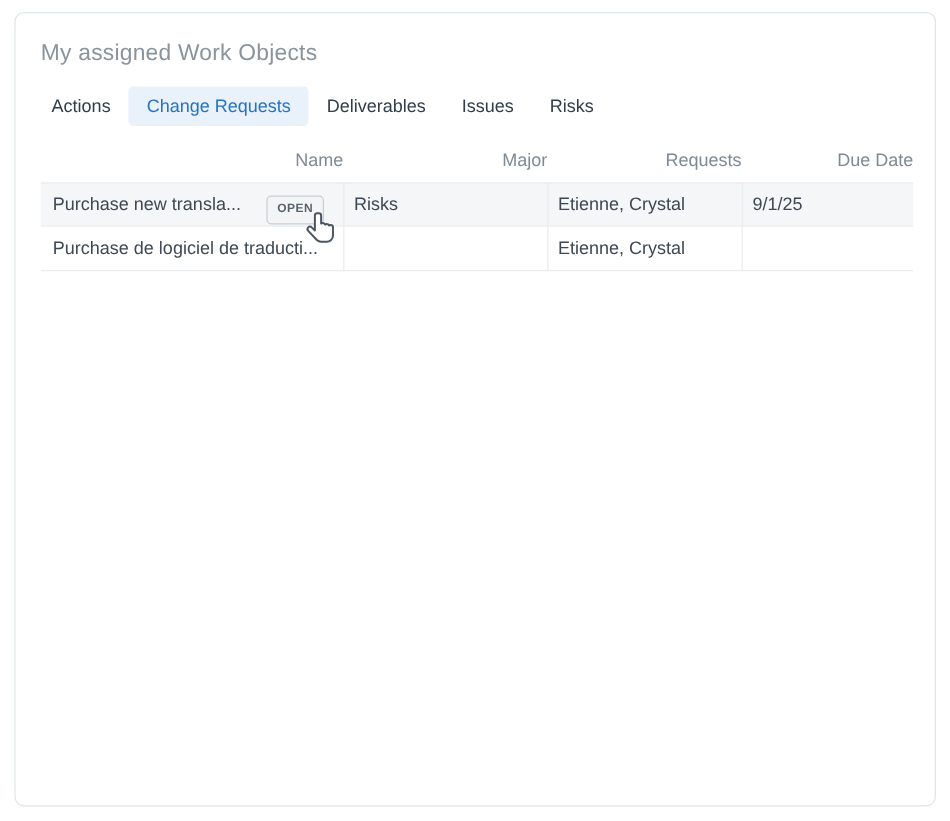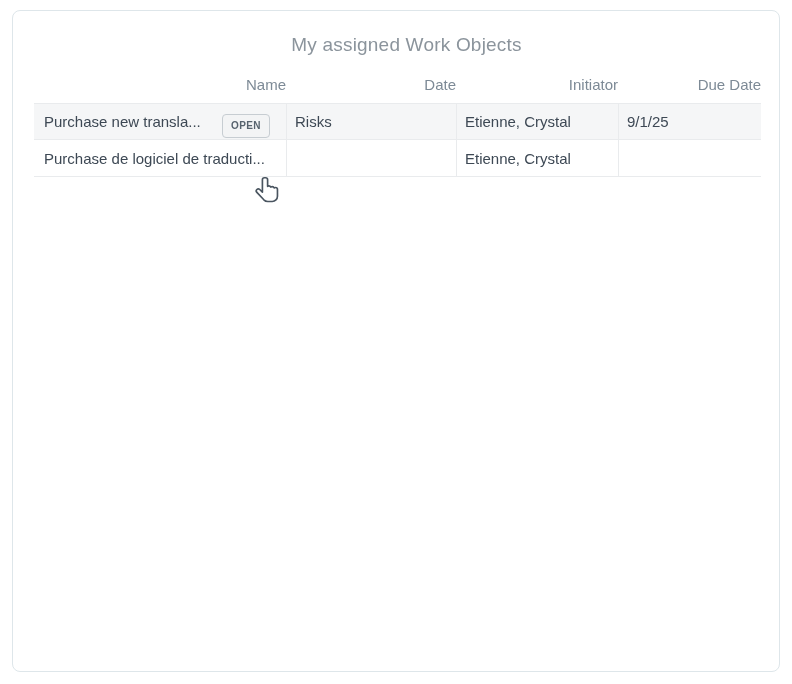--- a/index.html
+++ b/index.html
@@ -20,21 +20,20 @@
   html,body{width:792px;height:684px;background:#ffffff;font-family:"Liberation Sans",sans-serif;}
   body{position:relative;overflow:hidden;}
 
   .panel{
     position:absolute;left:12px;top:10px;width:768px;height:662px;
     border:1px solid var(--panel-border);border-radius:8px;background:#fff;
   }
   .panel-title{
     margin:23px 0 0 21px;font-size:19px;color:var(--title-text);
     letter-spacing:.2px;
-    text-align:center;
   }
   .tabs{
     display:flex;align-items:center;margin:16px 0 0 15px;
   }
   .tab{
     padding:8px 15px;font-size:15px;color:var(--tab-text);
     border-radius:4px;cursor:pointer;white-space:nowrap;background:transparent;
     border:none;font-family:inherit;
   }
   .tab.active{
@@ -74,33 +73,40 @@
     position:absolute;left:254px;top:176px;width:27px;height:31px;
     pointer-events:none;z-index:5;
   }
 </style>
 </head>
 <body>
 
 <div class="panel">
   <div class="panel-title">My assigned Work Objects</div>
 
+  <div class="tabs">
+    <button class="tab">Actions</button>
+    <button class="tab active">Change Requests</button>
+    <button class="tab">Deliverables</button>
+    <button class="tab">Issues</button>
+    <button class="tab">Risks</button>
+  </div>
 
   <table class="wo-table">
     <colgroup>
       <col style="width:252px">
       <col style="width:170px">
       <col style="width:162px">
       <col style="width:143px">
     </colgroup>
     <thead>
       <tr>
         <th>Name</th>
-        <th>Date</th>
-        <th>Initiator</th>
+        <th>Major</th>
+        <th>Requests</th>
         <th>Due Date</th>
       </tr>
     </thead>
     <tbody>
       <tr class="row-hover">
         <td class="cell-name">
           <div class="name-flex">
             <span class="name-text">Purchase new transla...</span>
             <button class="open-btn">OPEN</button>
           </div>

